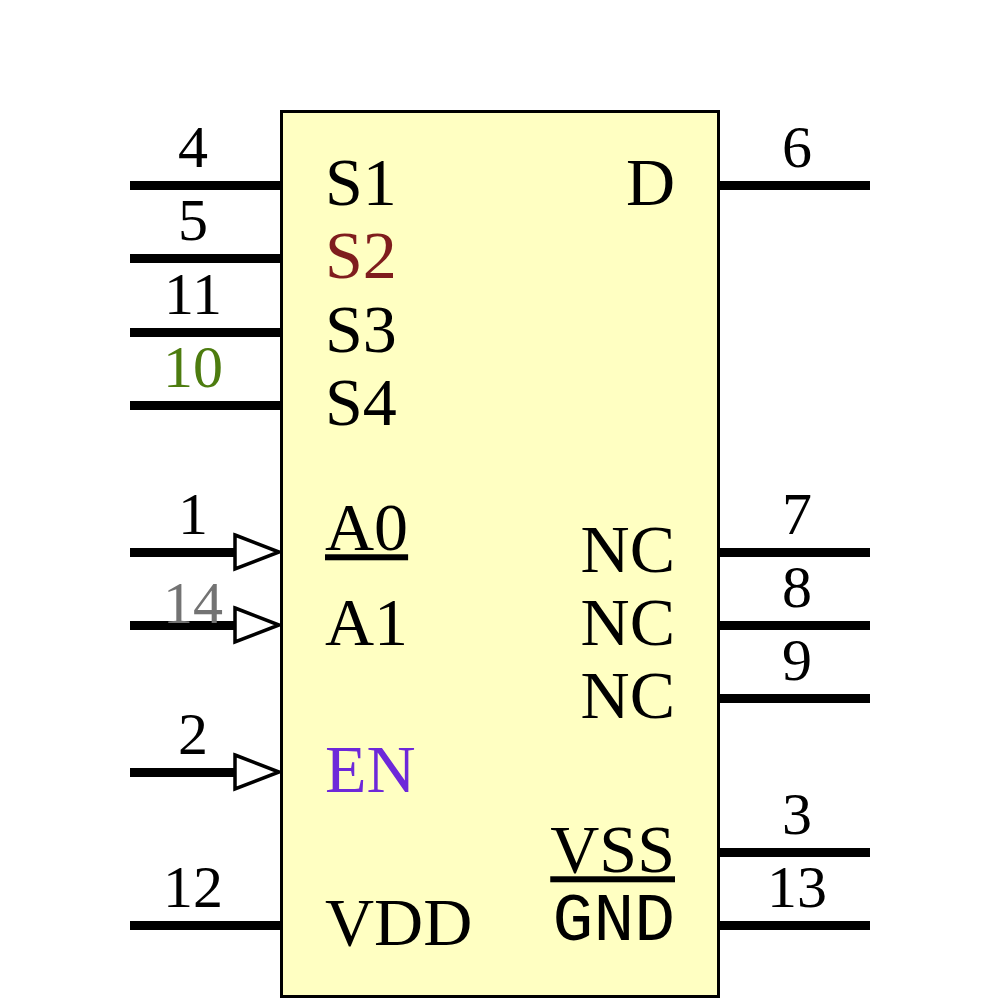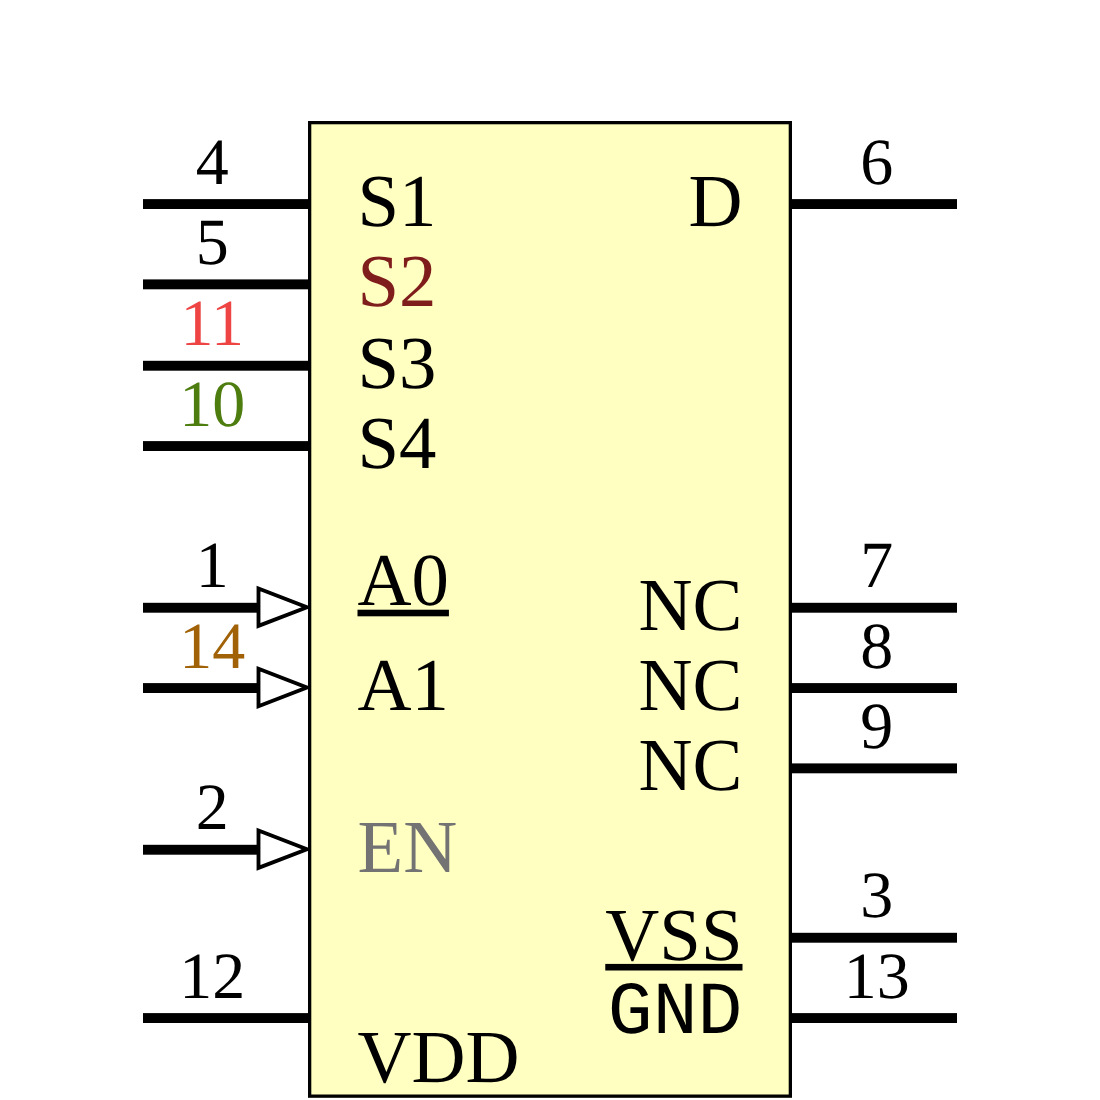--- a/index.html
+++ b/index.html
@@ -57,56 +57,56 @@
         <div class="pin-number" style="left: 118px; top: 117px; width: 150px; color: rgb(0, 0, 0);">4</div>
         <div class="pin-name" style="left: 325px; top: 185px; transform: translateY(-54%); color: rgb(0, 0, 0);">S1</div>
       </div>
       <div class="pin">
         <div class="pin-line" style="left: 130px; top: 254px; width: 150px; height: 9px; background: rgb(0, 0, 0);"></div>
         <div class="pin-number" style="left: 118px; top: 190px; width: 150px; color: rgb(0, 0, 0);">5</div>
         <div class="pin-name" style="left: 325px; top: 258px; transform: translateY(-54%); color: #7f1d1d;">S2</div>
       </div>
       <div class="pin">
         <div class="pin-line" style="left: 130px; top: 328px; width: 150px; height: 9px; background: rgb(0, 0, 0);"></div>
-        <div class="pin-number" style="left: 118px; top: 264px; width: 150px; color: #ef4444;">11</div>
+        <div class="pin-number" style="left: 118px; top: 264px; width: 150px; color: #000000;">11</div>
         <div class="pin-name" style="left: 325px; top: 332px; transform: translateY(-54%); color: rgb(0, 0, 0);">S3</div>
       </div>
       <div class="pin">
         <div class="pin-line" style="left: 130px; top: 401px; width: 150px; height: 9px; background: rgb(0, 0, 0);"></div>
         <div class="pin-number" style="left: 118px; top: 337px; width: 150px; color: #4d7c0f;">10</div>
         <div class="pin-name" style="left: 325px; top: 405px; transform: translateY(-54%); color: rgb(0, 0, 0);">S4</div>
       </div>
       <div class="pin">
         <div class="pin-line" style="left: 130px; top: 548px; width: 110px; height: 9px; background: rgb(0, 0, 0);"></div>
         <div class="pin-number" style="left: 118px; top: 484px; width: 150px; color: rgb(0, 0, 0);">1</div>
         <div class="pin-name" style="left: 325px; top: 530px; transform: translateY(-54%); color: rgb(0, 0, 0); text-decoration: underline;">A0</div>
         <svg width="50" height="44" class="pin-arrow" style="left: 232px; top: 530px;">
           <polygon points="3,5 47,22 3,39" fill="#ffffff" stroke="#000000" stroke-width="3.5"></polygon>
         </svg>
       </div>
       <div class="pin">
         <div class="pin-line" style="left: 130px; top: 621px; width: 110px; height: 9px; background: rgb(0, 0, 0);"></div>
-        <div class="pin-number" style="left: 118px; top: 557px; width: 150px; color: #a16207;">14</div>
+        <div class="pin-number" style="left: 118px; top: 573px; width: 150px; color: #737373;">14</div>
         <div class="pin-name" style="left: 325px; top: 625px; transform: translateY(-54%); color: rgb(0, 0, 0);">A1</div>
         <svg width="50" height="44" class="pin-arrow" style="left: 232px; top: 603px;">
           <polygon points="3,5 47,22 3,39" fill="#ffffff" stroke="#000000" stroke-width="3.5"></polygon>
         </svg>
       </div>
       <div class="pin">
         <div class="pin-line" style="left: 130px; top: 768px; width: 110px; height: 9px; background: rgb(0, 0, 0);"></div>
         <div class="pin-number" style="left: 118px; top: 704px; width: 150px; color: rgb(0, 0, 0);">2</div>
-        <div class="pin-name" style="left: 325px; top: 772px; transform: translateY(-54%); color: #737373;">EN</div>
+        <div class="pin-name" style="left: 325px; top: 772px; transform: translateY(-54%); color: #6d28d9;">EN</div>
         <svg width="50" height="44" class="pin-arrow" style="left: 232px; top: 750px;">
           <polygon points="3,5 47,22 3,39" fill="#ffffff" stroke="#000000" stroke-width="3.5"></polygon>
         </svg>
       </div>
       <div class="pin">
         <div class="pin-line" style="left: 130px; top: 921px; width: 150px; height: 9px; background: rgb(0, 0, 0);"></div>
         <div class="pin-number" style="left: 118px; top: 857px; width: 150px; color: rgb(0, 0, 0);">12</div>
-        <div class="pin-name" style="left: 325px; top: 963px; transform: translateY(-54%); color: rgb(0, 0, 0);">VDD</div>
+        <div class="pin-name" style="left: 325px; top: 925px; transform: translateY(-54%); color: rgb(0, 0, 0);">VDD</div>
       </div>
     </div>
   <div id="pins-right">
       <div class="pin">
         <div class="pin-line" style="left: 720px; top: 181px; width: 150px; height: 9px; background: rgb(0, 0, 0);"></div>
         <div class="pin-number" style="left: 722px; top: 117px; width: 150px; color: rgb(0, 0, 0);">6</div>
         <div class="pin-name pin-name-right" style="right: 325px; top: 185px; transform: translateY(-54%); color: rgb(0, 0, 0);">D</div>
       </div>
       <div class="pin">
         <div class="pin-line" style="left: 720px; top: 548px; width: 150px; height: 9px; background: rgb(0, 0, 0);"></div>

